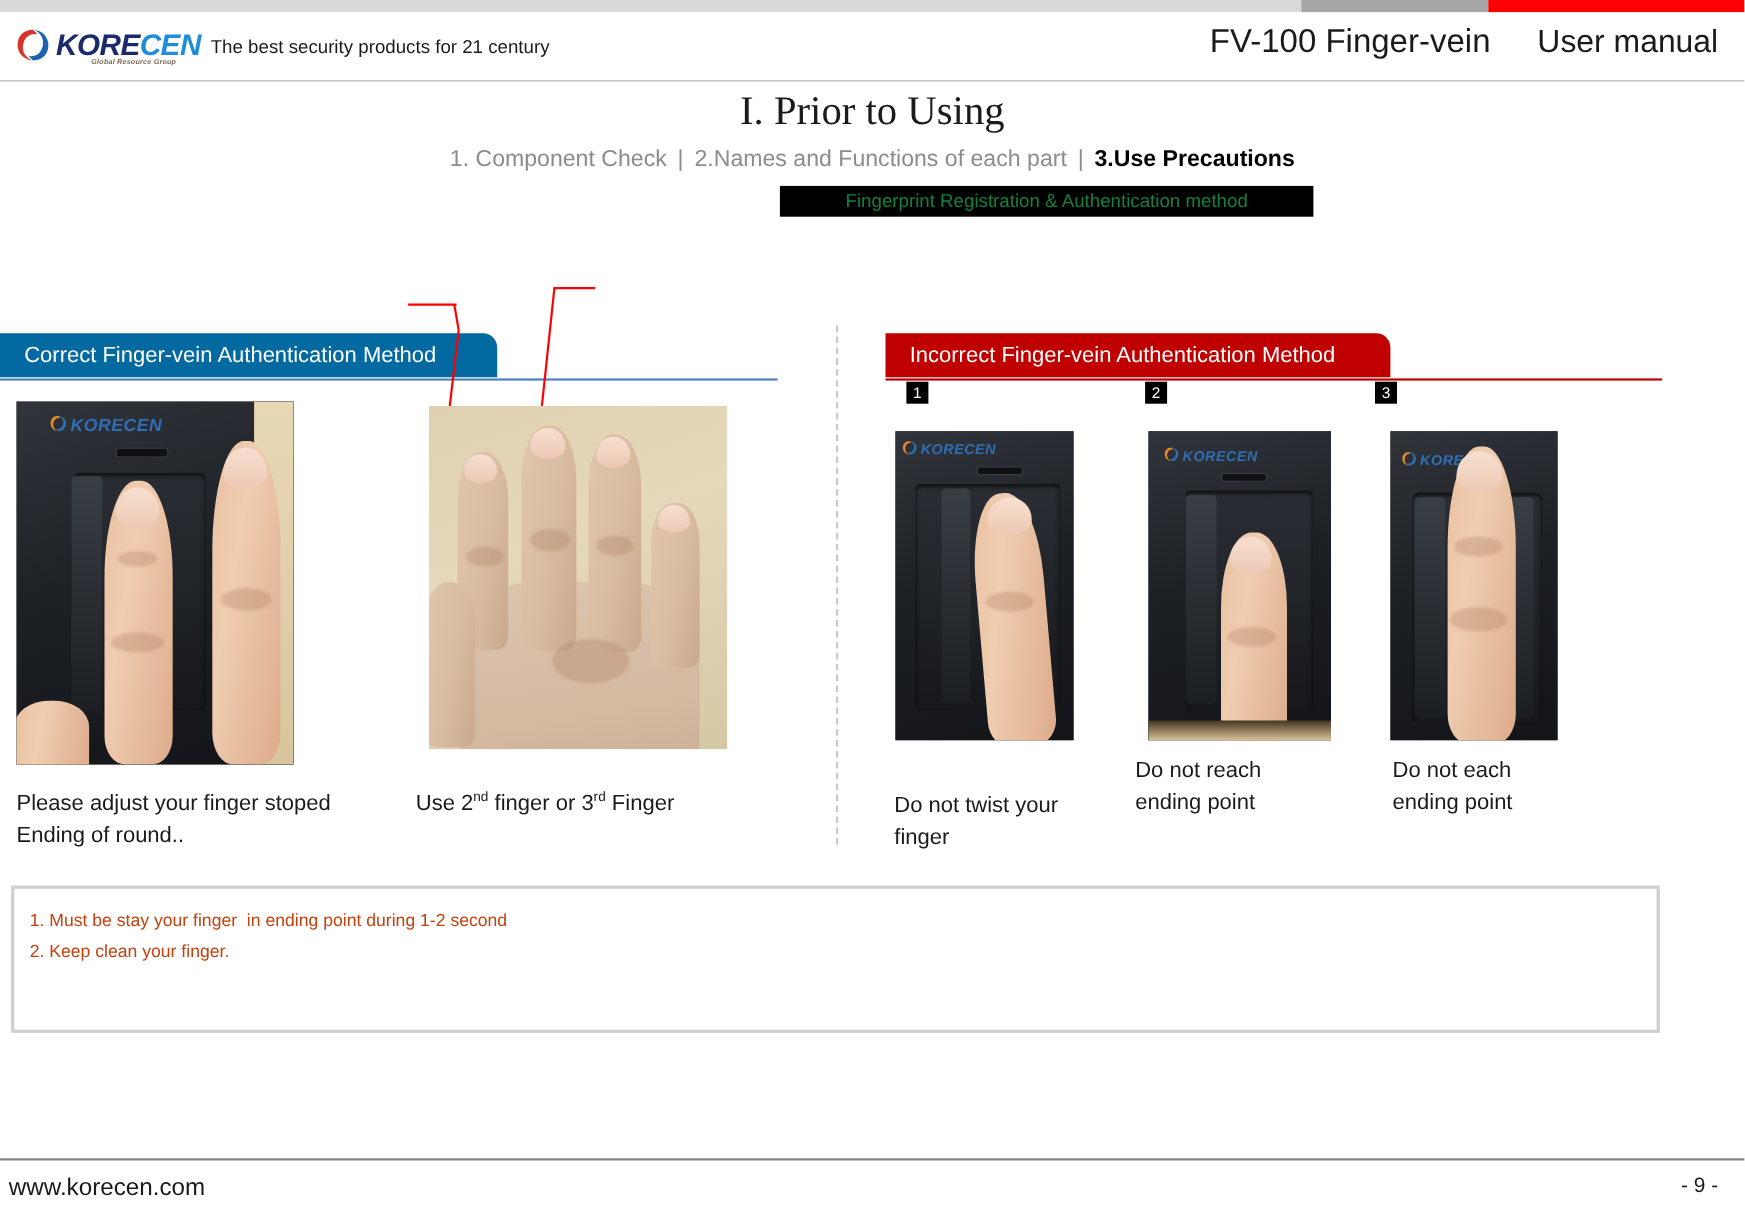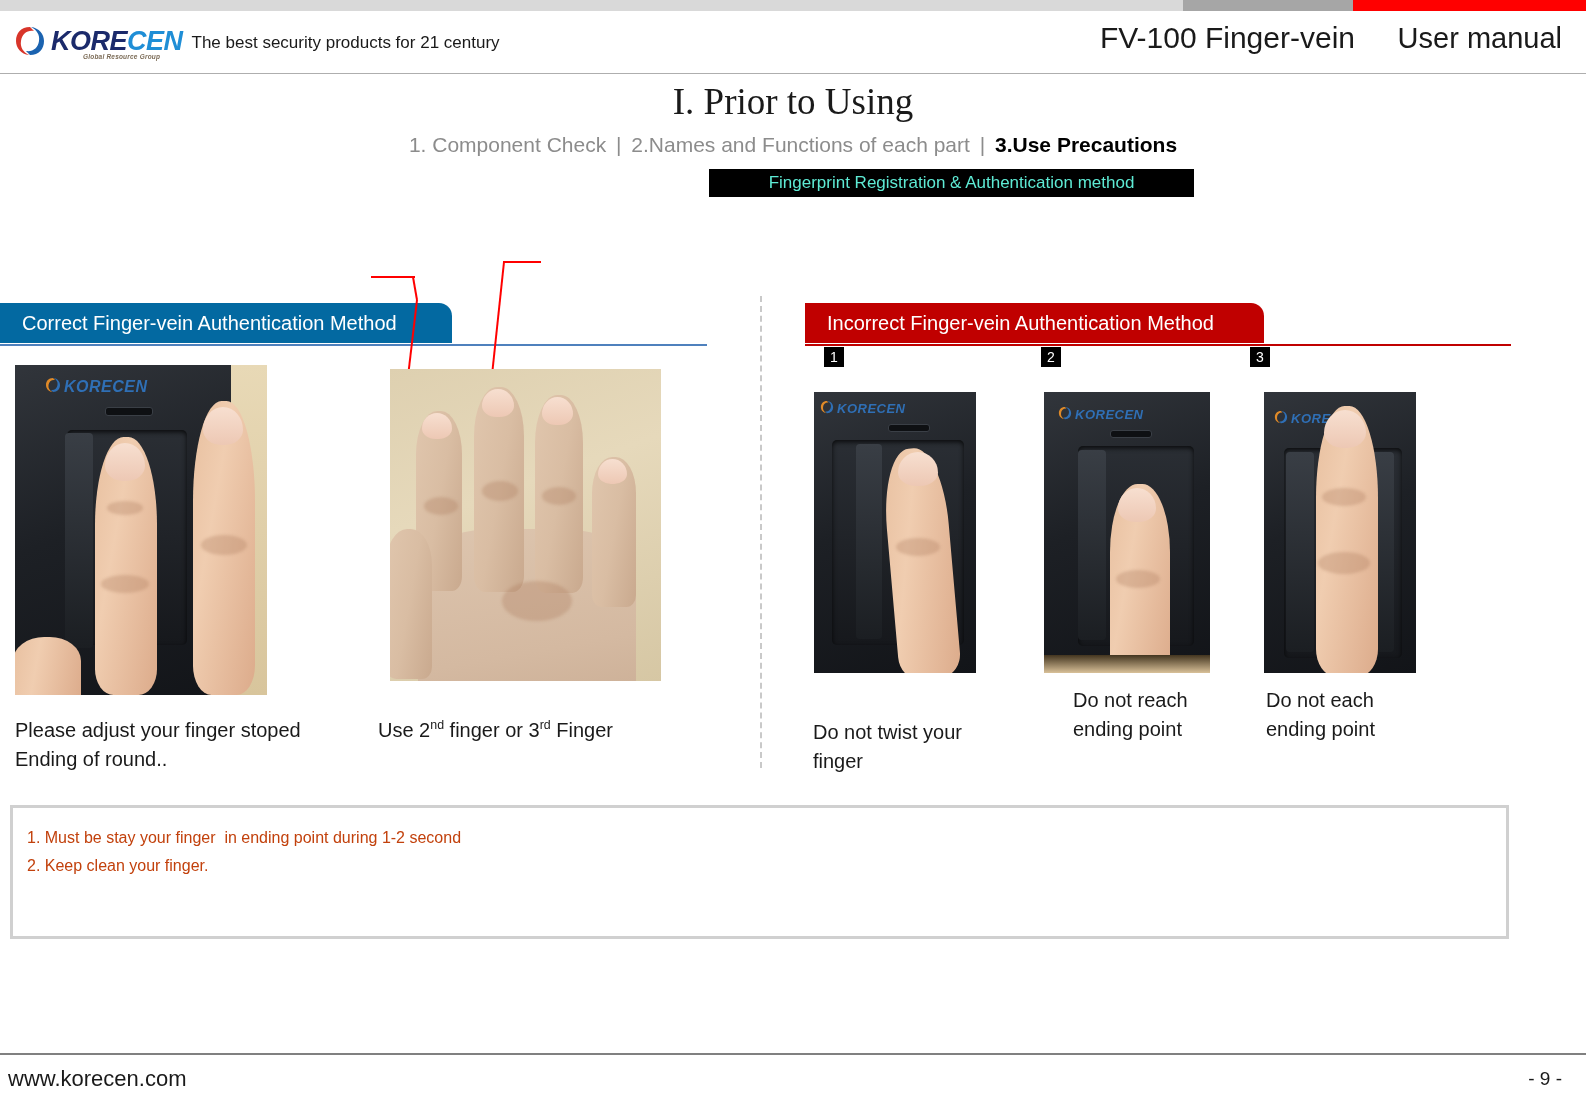--- a/index.html
+++ b/index.html
@@ -117,21 +117,21 @@
   .breadcrumb .crumb-active {
     color: #000;
     font-weight: bold;
   }
   .section-chip {
     position: absolute;
     top: 169px; left: 709px;
     width: 485px;
     height: 28px;
     background: #000000;
-    color: #5eead4;
+    color: #15803d;
     font-size: 17px;
     display: flex;
     align-items: center;
     justify-content: center;
   }
 
   
   .banner {
     position: absolute;
     height: 40px;
@@ -493,21 +493,21 @@
   <div class="nail" style="left:60px; top:18px; width:42px; height:38px;"></div>
   <div class="knuckle" style="left:58px; top:96px; width:44px; height:18px;"></div>
   <div class="knuckle" style="left:54px; top:160px; width:52px; height:22px;"></div>
 </div>
 
 <div class="caption" style="left:813px; top:674px; width:180px;margin-top:44px;">
   <div>Do not twist your</div>
   <div>finger</div>
 </div>
 
-<div class="caption" style="left:1032px; top:686px; width:180px;margin-left:41px;">
+<div class="caption" style="left:1032px; top:686px; width:180px;">
   <div>Do not reach</div>
   <div>ending point</div>
 </div>
 
 <div class="caption" style="left:1266px; top:686px; width:180px;">
   <div>Do not each</div>
   <div>ending point</div>
 </div>
 
 <div class="notes">

